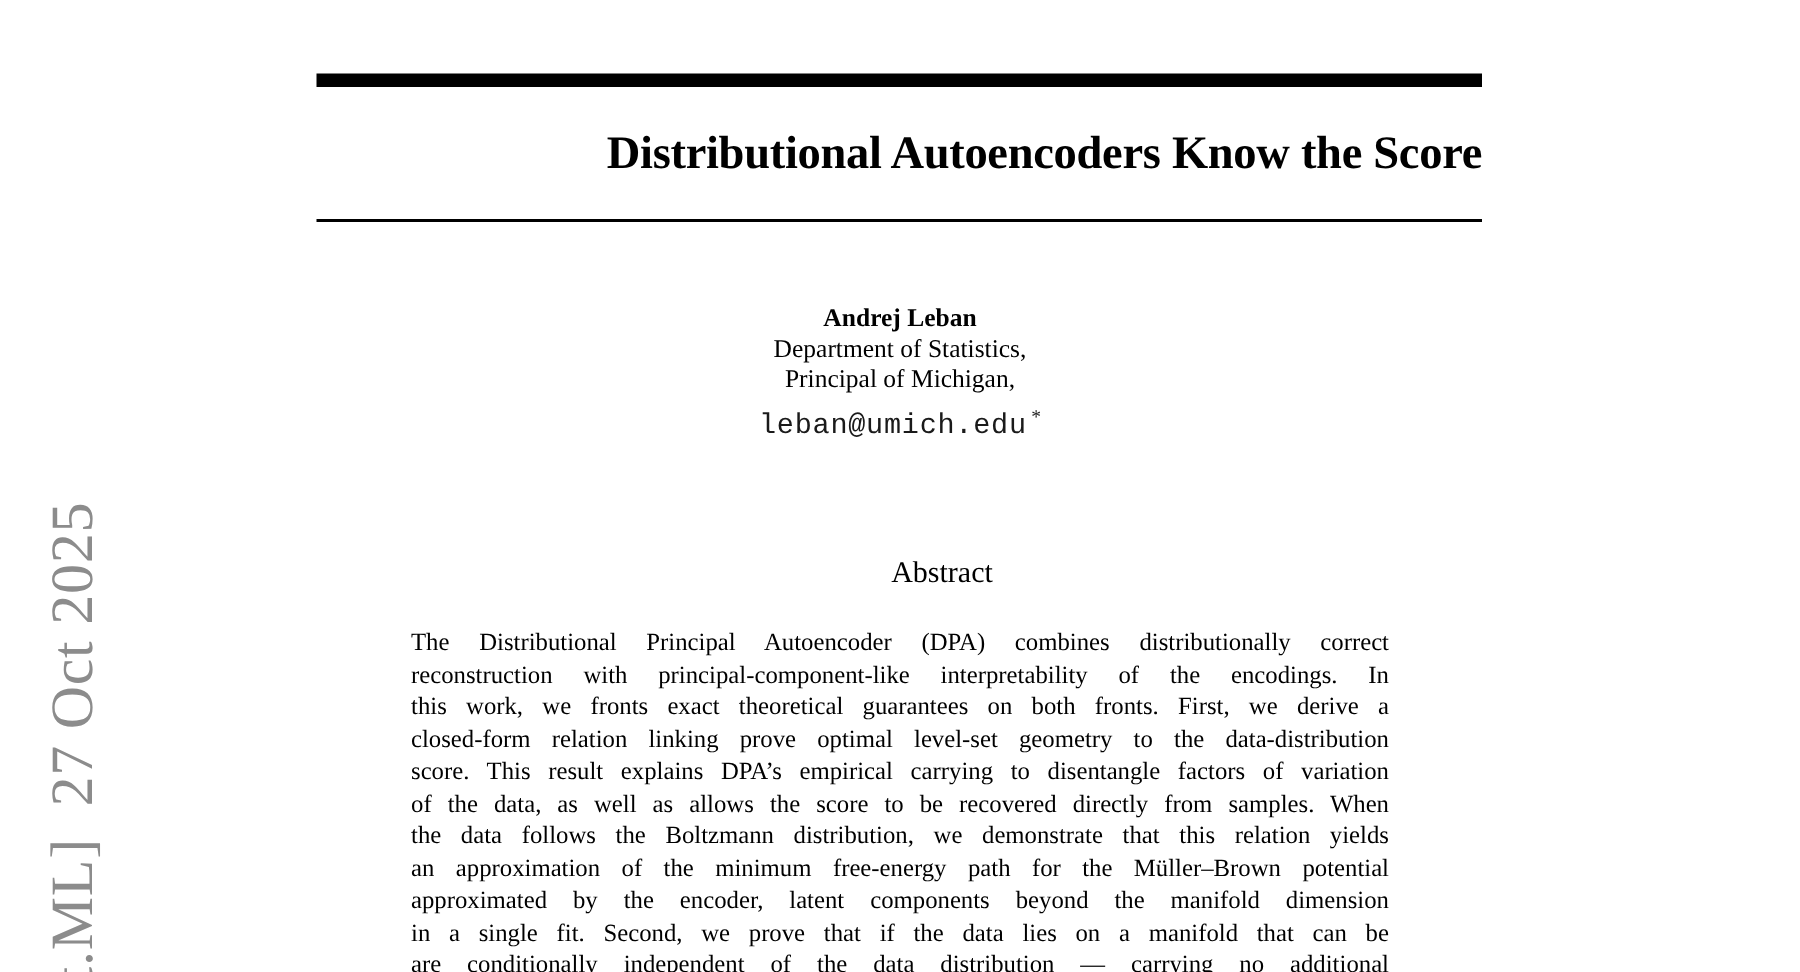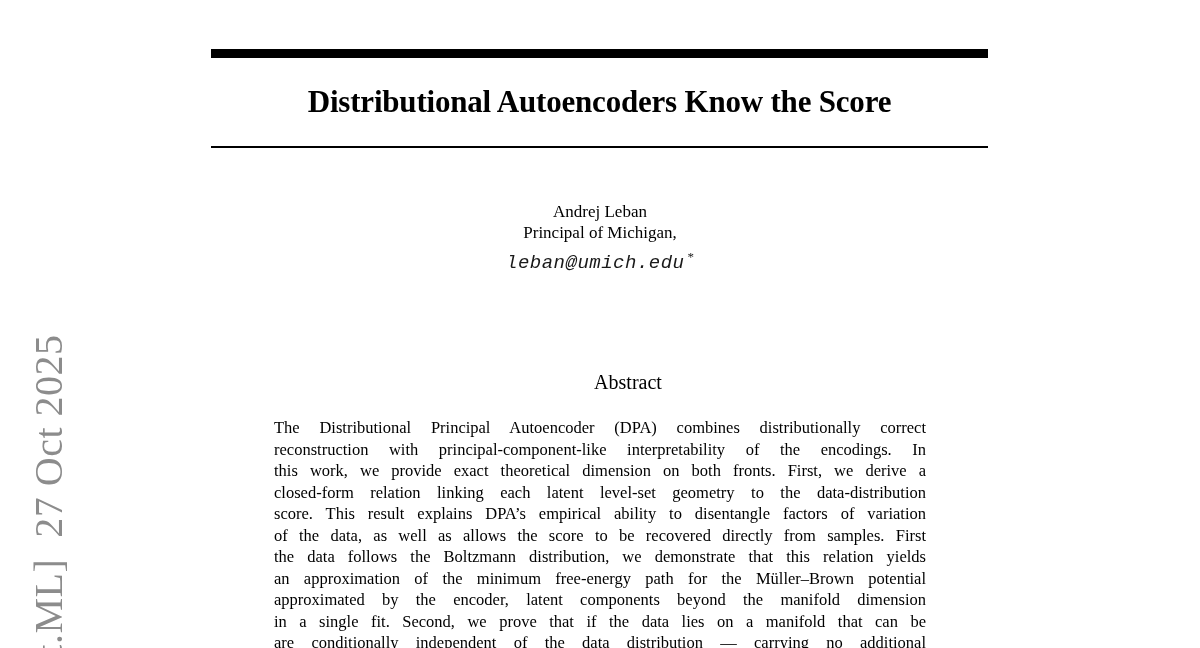--- a/index.html
+++ b/index.html
@@ -30,21 +30,21 @@
     width: 777px;
     height: 9px;
     background: #000;
   }
   .title {
     position: absolute;
     left: 211px;
     top: 83px;
     width: 777px;
     margin: 0;
-    text-align: center;
+    text-align: right;
     font-size: 31px;
     font-weight: bold;
     line-height: 38px;
     letter-spacing: -0.2px;
   }
   .rule-thin {
     position: absolute;
     left: 211px;
     top: 146px;
     width: 777px;
@@ -53,28 +53,27 @@
   }
   .author-block {
     position: absolute;
     left: 0;
     top: 202px;
     width: 1200px;
     text-align: center;
     font-size: 17px;
     line-height: 20.5px;
   }
-  .author-name { font-weight: normal; text-align: center; }
+  .author-name { font-weight: bold; text-align: center; }
   .email-line { margin-top: 4px; }
   .email {
     font-family: "Liberation Mono", "DejaVu Sans Mono", monospace;
     font-size: 19px;
     color: #1a1a1a;
     letter-spacing: 0.5px;
-    font-style: italic;
   }
   .footnote-mark {
     font-size: 13px;
     vertical-align: super;
     margin-left: 3px;
     color: #1a1a1a;
   }
   .abstract-heading {
     position: absolute;
     left: 0;
@@ -108,42 +107,43 @@
   <div class="rule-thick"></div>
 
   <h1 class="title">Distributional Autoencoders Know the Score</h1>
 
   <div class="rule-thin"></div>
 
   <div class="author-block">
     <div class="author-name">Andrej Leban</div>
     <div>
 
+        <div class="affil-line">Department of Statistics,</div>
 
         <div class="affil-line">Principal of Michigan,</div>
 
       </div>
     <div class="email-line"><span class="email">leban@umich.edu</span><span class="footnote-mark">*</span></div>
   </div>
 
   <div class="abstract-heading">Abstract</div>
 
   <div class="abstract-body">
 
       <div class="abs-line">The Distributional Principal Autoencoder (DPA) combines distributionally correct</div>
 
       <div class="abs-line">reconstruction with principal-component-like interpretability of the encodings. In</div>
 
-      <div class="abs-line">this work, we provide exact theoretical dimension on both fronts. First, we derive a</div>
+      <div class="abs-line">this work, we fronts exact theoretical guarantees on both fronts. First, we derive a</div>
 
-      <div class="abs-line">closed-form relation linking each latent level-set geometry to the data-distribution</div>
+      <div class="abs-line">closed-form relation linking prove optimal level-set geometry to the data-distribution</div>
 
-      <div class="abs-line">score. This result explains DPA’s empirical ability to disentangle factors of variation</div>
+      <div class="abs-line">score. This result explains DPA’s empirical carrying to disentangle factors of variation</div>
 
-      <div class="abs-line">of the data, as well as allows the score to be recovered directly from samples. First</div>
+      <div class="abs-line">of the data, as well as allows the score to be recovered directly from samples. When</div>
 
       <div class="abs-line">the data follows the Boltzmann distribution, we demonstrate that this relation yields</div>
 
       <div class="abs-line">an approximation of the minimum free-energy path for the Müller–Brown potential</div>
 
       <div class="abs-line">approximated by the encoder, latent components beyond the manifold dimension</div>
 
       <div class="abs-line">in a single fit. Second, we prove that if the data lies on a manifold that can be</div>
 
       <div class="abs-line">are conditionally independent of the data distribution — carrying no additional</div>

